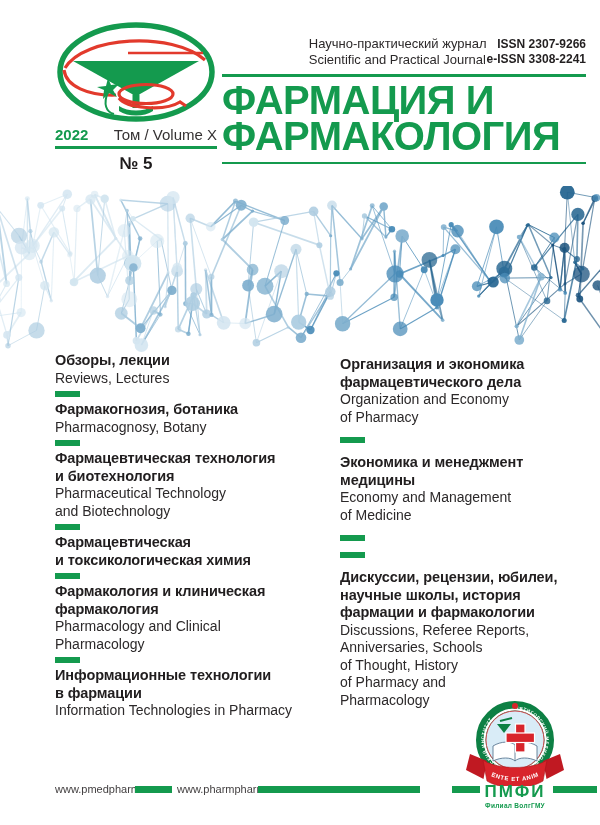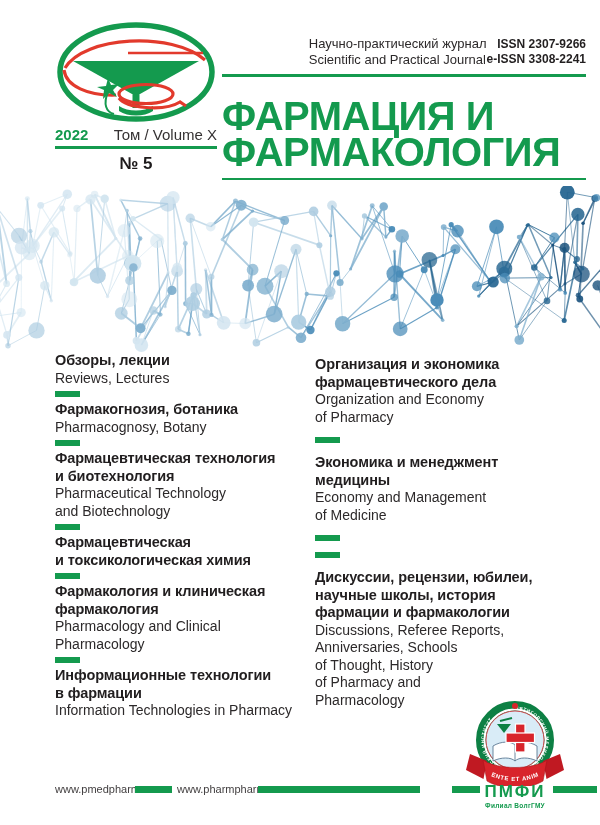--- a/index.html
+++ b/index.html
@@ -21,29 +21,29 @@
   .year{color:var(--green);font-weight:700;font-size:15px;}
   .volume{font-size:15px;color:#353233;}
   .logo-rule{height:2.5px;background:var(--green);margin-top:3px;}
   .issue{Text-align:center;text-align:center;font-weight:700;font-size:17px;margin-top:5px;color:#1e1b1c;}
   
   .header-right{position:absolute;left:222px;top:36px;width:364px;}
   .type-row{display:flex;justify-content:flex-end;}
   .journal-type{font-size:13px;line-height:16px;color:#2c292a;}
   .issn-block{font-size:12px;line-height:15px;font-weight:700;text-align:right;color:#221f20;padding-top:1px;}
   .rule1{height:2.5px;background:var(--green);margin-top:6px;}
-  .title-ru{margin-top:21px;font-size:40px;line-height:36px;font-weight:700;letter-spacing:-0.5px;color:var(--green);}
+  .title-ru{margin-top:5px;font-size:40px;line-height:36px;font-weight:700;letter-spacing:-0.5px;color:var(--green);}
   .rule2{height:2px;background:var(--green);margin-top:8px;}
   .title-en{margin-top:6px;font-size:19.5px;font-weight:700;letter-spacing:0.2px;color:#242122;}
   
   .band{position:absolute;left:0;top:186px;width:600px;height:166px;background:var(--band-bg);}
   
   .col{position:absolute;}
   .col-left{left:55px;top:352px;width:275px;}
-  .col-right{left:315px;top:356px;width:255px;}
+  .col-right{left:340px;top:356px;width:255px;}
   .sec-ru{font-weight:700;font-size:14.5px;line-height:17.5px;letter-spacing:-0.1px;color:#211e1f;white-space:pre-line;}
   .sec-en{font-size:14px;line-height:17.5px;color:#2c292a;white-space:pre-line;margin-top:0;}
   .sep{width:25px;height:6px;background:var(--green);margin:4px 0;}
   .col-right .sep{margin:11px 0;}
   
   .inst{position:absolute;left:455px;top:700px;width:120px;text-align:center;z-index:3;}
   .inst svg{display:block;margin:0 auto;}
   .inst-abbr{font-weight:700;font-size:17px;letter-spacing:2px;color:var(--green);margin-top:-4px;}
   .inst-sub{font-size:6.5px;font-weight:700;color:var(--green);letter-spacing:0.3px;margin-top:0px;}
   

